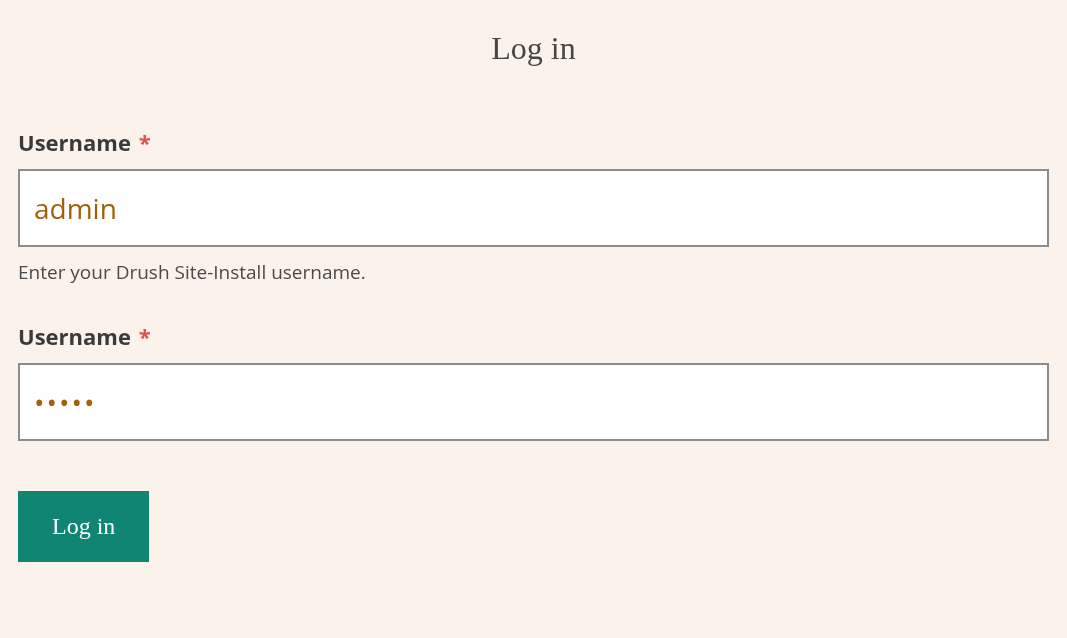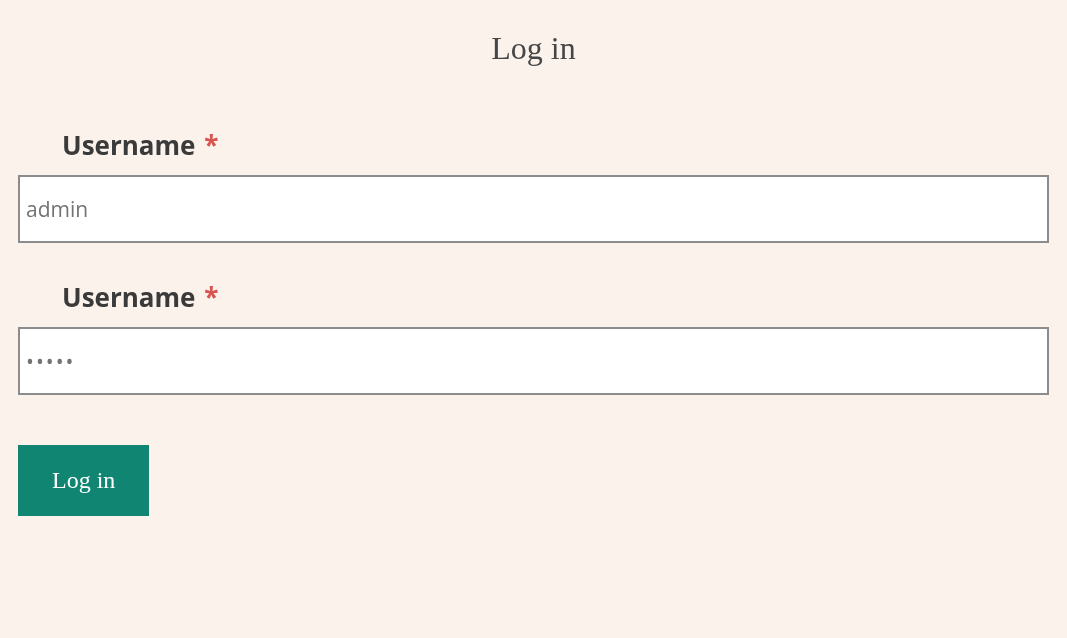--- a/index.html
+++ b/index.html
@@ -24,35 +24,34 @@
       margin-bottom: 60px;
     }
     .form-container {
       padding: 0 18px;
     }
     .form-group {
       margin-bottom: 36px;
     }
     .field-label {
       font-weight: 700;
-      font-size: 26px;
+      font-size: 22px;
       color: #3a3a3a;
       display: block;
       margin-bottom: 12px;
-      margin-left: 44px;
     }
     .required-marker {
       color: #d9534f;
       margin-left: 2px;
     }
     .text-input {
       width: 100%;
-      padding: 18px 6px;
-      font-size: 21px;
-      color: #737373;
+      padding: 18px 14px;
+      font-size: 28px;
+      color: #a16207;
       background: #ffffff;
       border: 2px solid #8c8c8c;
       outline: none;
       font-family: inherit;
     }
     .help-text {
       font-size: 19px;
       color: #4a4a4a;
       margin-top: 12px;
       font-weight: 400;
@@ -78,20 +77,21 @@
 <h1 class="page-title">Log in</h1>
 
 <div class="form-container">
 
   <div class="form-group">
     <label class="field-label">
       <span>Username</span>
       <span class="required-marker">*</span>
     </label>
     <input type="text" class="text-input" value="admin" style="">
+    <div class="help-text">Enter your Drush Site-Install username.</div>
   </div>
 
   <div class="form-group">
     <label class="field-label">
       <span>Username</span>
       <span class="required-marker">*</span>
     </label>
     <input type="password" class="text-input" value="•••••" style="">
   </div>
 

